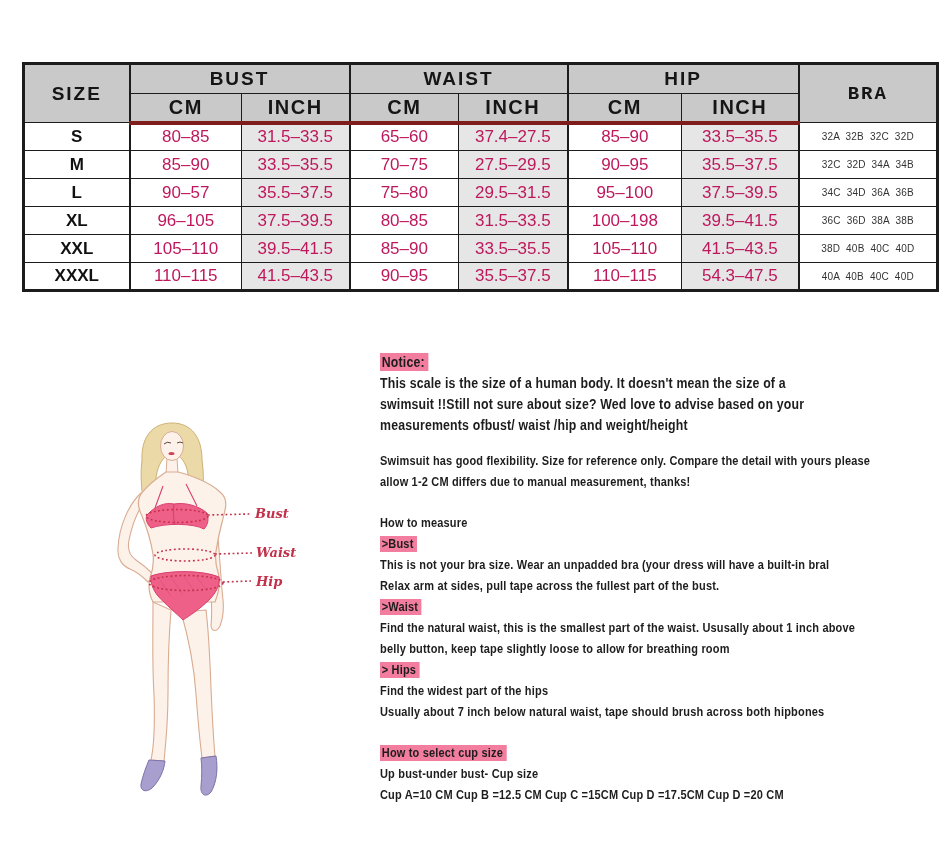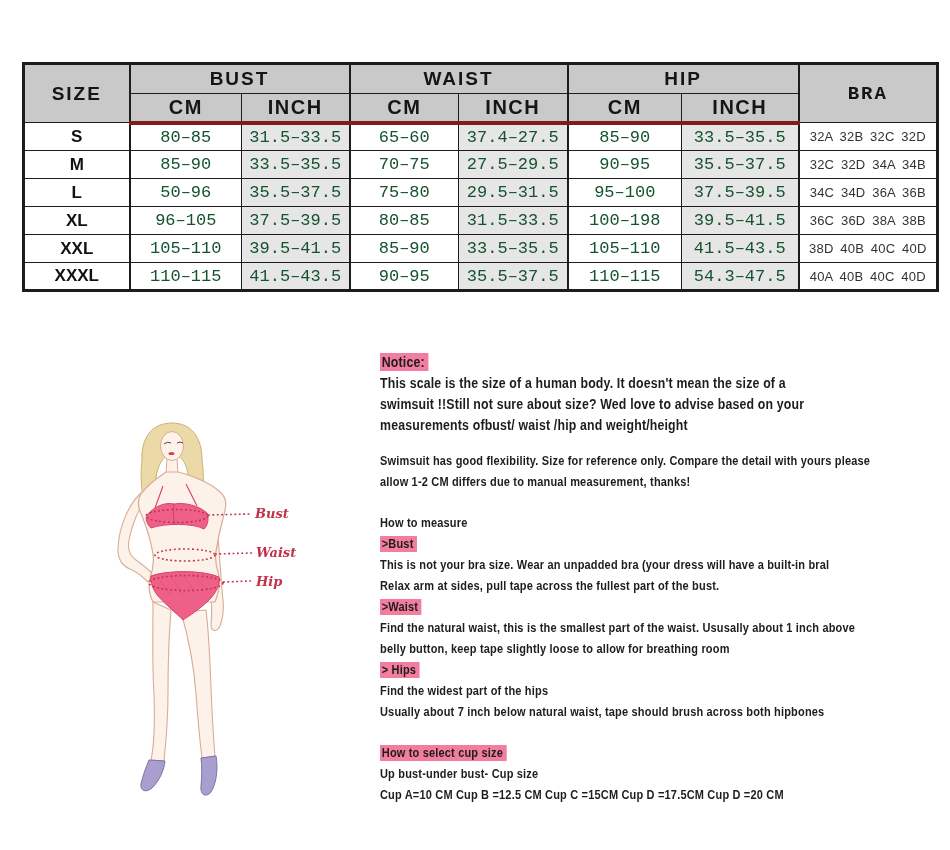--- a/index.html
+++ b/index.html
@@ -13,25 +13,25 @@
   table.size-chart th, table.size-chart td {
       border:1px solid #1c1c1c; text-align:center; vertical-align:middle;
       overflow:hidden; white-space:nowrap; }
   thead th { background:#c9c9c9; font-family:"Liberation Sans", sans-serif;
              font-weight:600; color:#151515; }
   tr.grp-row th { height:30px; font-size:19px; letter-spacing:2px; }
   tr.unit-row th { height:29px; font-size:20px; letter-spacing:1.5px; border-bottom:4px solid #7f1d1d; }
   th.c-size { font-size:19px; letter-spacing:1.5px; border-bottom:3px solid #1c1c1c; }
   th.c-bra  { font-size:19px; letter-spacing:1px;  border-bottom:3px solid #1c1c1c;font-family:Liberation Mono, monospace; }
   .gl { border-left-width:2px !important; }
-  tbody td { height:28px; font-family:Liberation Mono, monospace; font-size:17px; color:#14532d; }
+  tbody td { height:28px; font-family:Liberation Sans, sans-serif; font-size:17px; color:#be185d; }
   tbody td.col-size { font-family:"Liberation Sans", sans-serif; font-size:17px; font-weight:600; color:#111; }
   tbody td.col-bust_inch, tbody td.col-waist_inch, tbody td.col-hip_inch { background:#e6e6e6; }
   tbody td.col-bust_cm, tbody td.col-waist_cm, tbody td.col-hip_cm, tbody td.col-bra { border-left-width:2px; }
-  tbody td.col-bra { font-family:"Liberation Sans", sans-serif; font-size:13px; color:#333;
+  tbody td.col-bra { font-family:"Liberation Sans", sans-serif; font-size:10px; color:#333;
                      word-spacing:3px; letter-spacing:0.2px; }
 
   
   .figure-wrap { position:absolute; left:105px; top:420px; width:270px; height:400px; }
   .figure-wrap svg { width:100%; height:100%; display:block; }
   .measure-label { font-family:"DejaVu Serif", serif; font-style:italic; font-weight:bold;
                    font-size:13px; fill:#c2304a; }
 
   
   .info { position:absolute; left:380px; top:352px; width:630px;
@@ -91,21 +91,21 @@
           <td class="col-bust_cm">85–90</td>
           <td class="col-bust_inch">33.5–35.5</td>
           <td class="col-waist_cm">70–75</td>
           <td class="col-waist_inch">27.5–29.5</td>
           <td class="col-hip_cm">90–95</td>
           <td class="col-hip_inch">35.5–37.5</td>
           <td class="col-bra">32C 32D 34A 34B</td>
         </tr>
         <tr>
           <td class="col-size">L</td>
-          <td class="col-bust_cm">50–96</td>
+          <td class="col-bust_cm">90–57</td>
           <td class="col-bust_inch">35.5–37.5</td>
           <td class="col-waist_cm">75–80</td>
           <td class="col-waist_inch">29.5–31.5</td>
           <td class="col-hip_cm">95–100</td>
           <td class="col-hip_inch">37.5–39.5</td>
           <td class="col-bra">34C 34D 36A 36B</td>
         </tr>
         <tr>
           <td class="col-size">XL</td>
           <td class="col-bust_cm">96–105</td>

